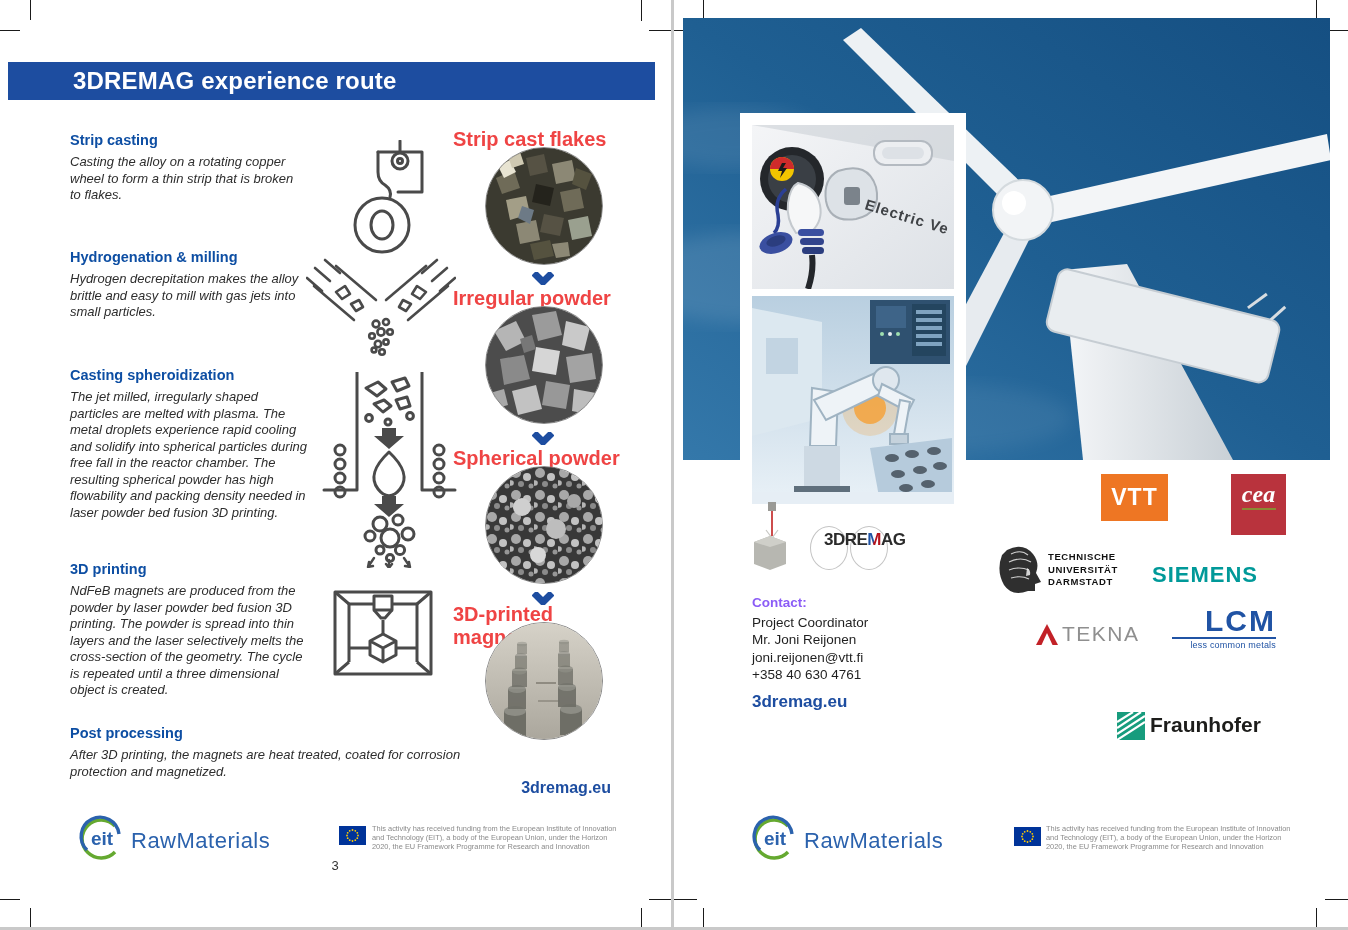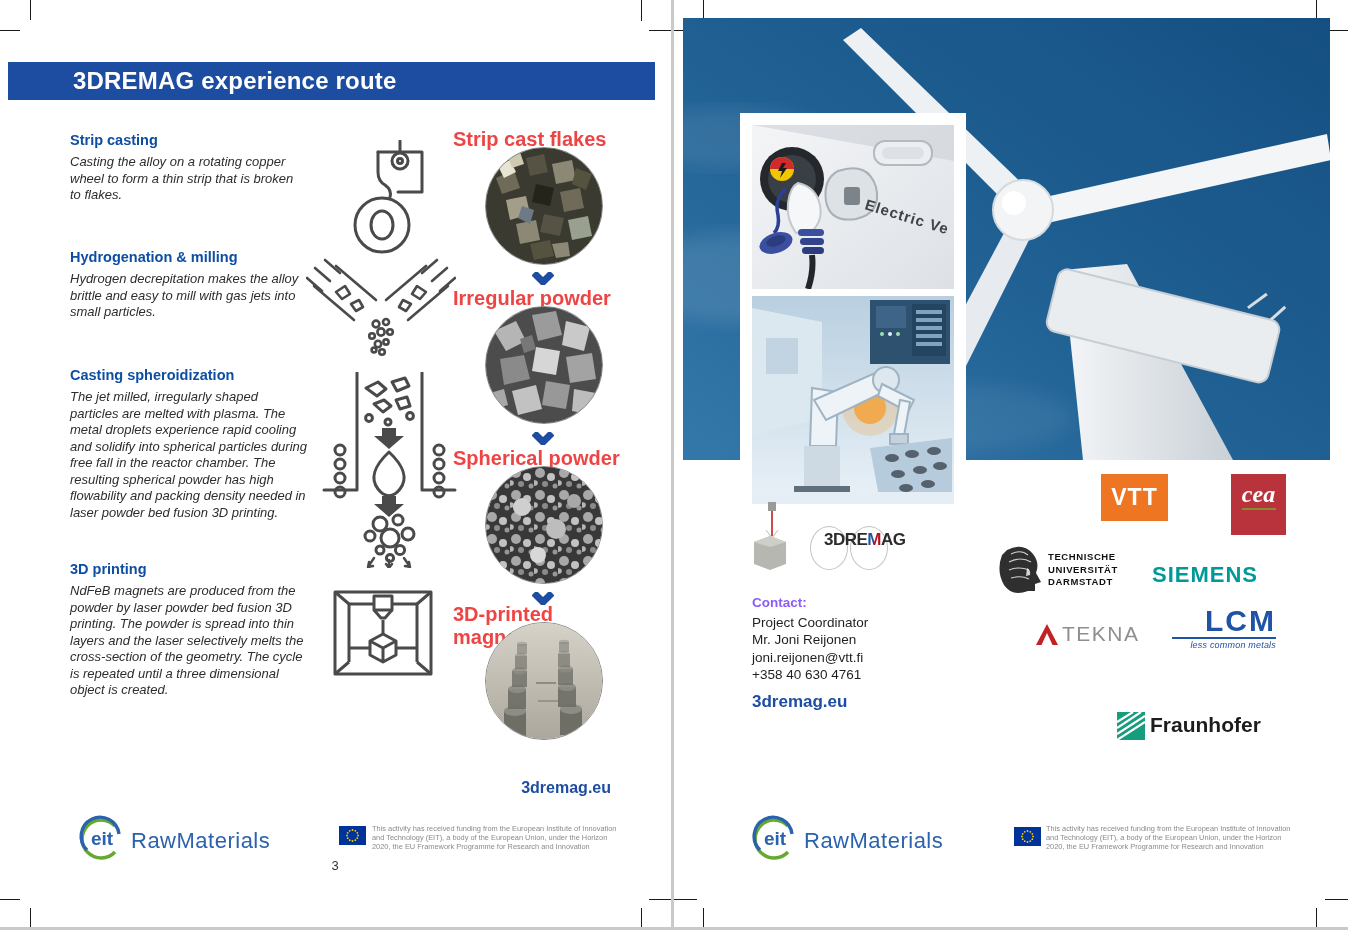--- a/index.html
+++ b/index.html
@@ -68,21 +68,21 @@
   .tud-text{position:absolute;left:55px;top:7px;font-size:9.5px;font-weight:bold;color:#111;
             letter-spacing:.6px;line-height:12.5px;}
   .logo-siemens{left:1152px;top:562px;width:160px;font-size:22px;font-weight:bold;
             color:#009999;letter-spacing:1px;}
   .tekna{left:1036px;top:622px;width:140px;height:26px;}
   .tekna-text{position:absolute;left:26px;top:0;font-size:21px;font-weight:normal;color:#8f8f8f;
             letter-spacing:1.5px;}
   .lcm{left:1172px;top:606px;width:104px;text-align:right;}
   .lcm-main{font-size:30px;font-weight:bold;color:#2053a4;letter-spacing:2px;line-height:30px;}
   .lcm-sub{margin-top:1px;border-top:2px solid #2053a4;font-size:9px;color:#2053a4;
-           padding-top:1px;letter-spacing:.2px;font-style:italic;}
+           padding-top:1px;letter-spacing:.2px;}
   .fraunhofer{left:1117px;top:712px;width:170px;height:30px;}
   .fh-text{position:absolute;left:33px;top:1px;font-size:21px;font-weight:bold;color:#1d1d1b;}
 
   .eit-logo{width:212px;height:52px;}
 </style>
 </head>
 <body>
 
 <div class="canvas">
 
@@ -115,20 +115,24 @@
     <h3>Hydrogenation &amp; milling</h3>
     <p>Hydrogen decrepitation makes the alloy brittle and easy to mill with gas jets into small particles.</p>
   </div>
   <div class="sec" style="top:367px">
     <h3>Casting spheroidization</h3>
     <p>The jet milled, irregularly shaped particles are melted with plasma. The metal droplets experience rapid cooling and solidify into spherical particles during free fall in the reactor chamber. The resulting spherical powder has high flowability and packing density needed in laser powder bed fusion 3D printing.</p>
   </div>
   <div class="sec" style="top:561px">
     <h3>3D printing</h3>
     <p>NdFeB magnets are produced from the powder by laser powder bed fusion 3D printing. The powder is spread into thin layers and the laser selectively melts the cross-section of the geometry. The cycle is repeated until a three dimensional object is created.</p>
+  </div>
+  <div class="sec wide" style="top:725px">
+    <h3>Post processing</h3>
+    <p>After 3D printing, the magnets are heat treated, coated for corrosion protection and magnetized.</p>
   </div>
 
   <svg class="abs" style="left:340px;top:140px" width="110" height="115" viewBox="0 0 110 115">
     <g fill="none" stroke="#4a4a4a" stroke-width="3" stroke-linecap="round" stroke-linejoin="round">
       <path d="M38 12 h44 v40 h-24"></path>
       <line x1="60" y1="1" x2="60" y2="11"></line>
       <circle cx="60" cy="21" r="8"></circle>
         <circle cx="60" cy="21" r="2.5"></circle>
       <path d="M38 12 v20 q0 9 7 13 q7 5 5 12"></path>
       <circle cx="42" cy="85" r="27"></circle>

